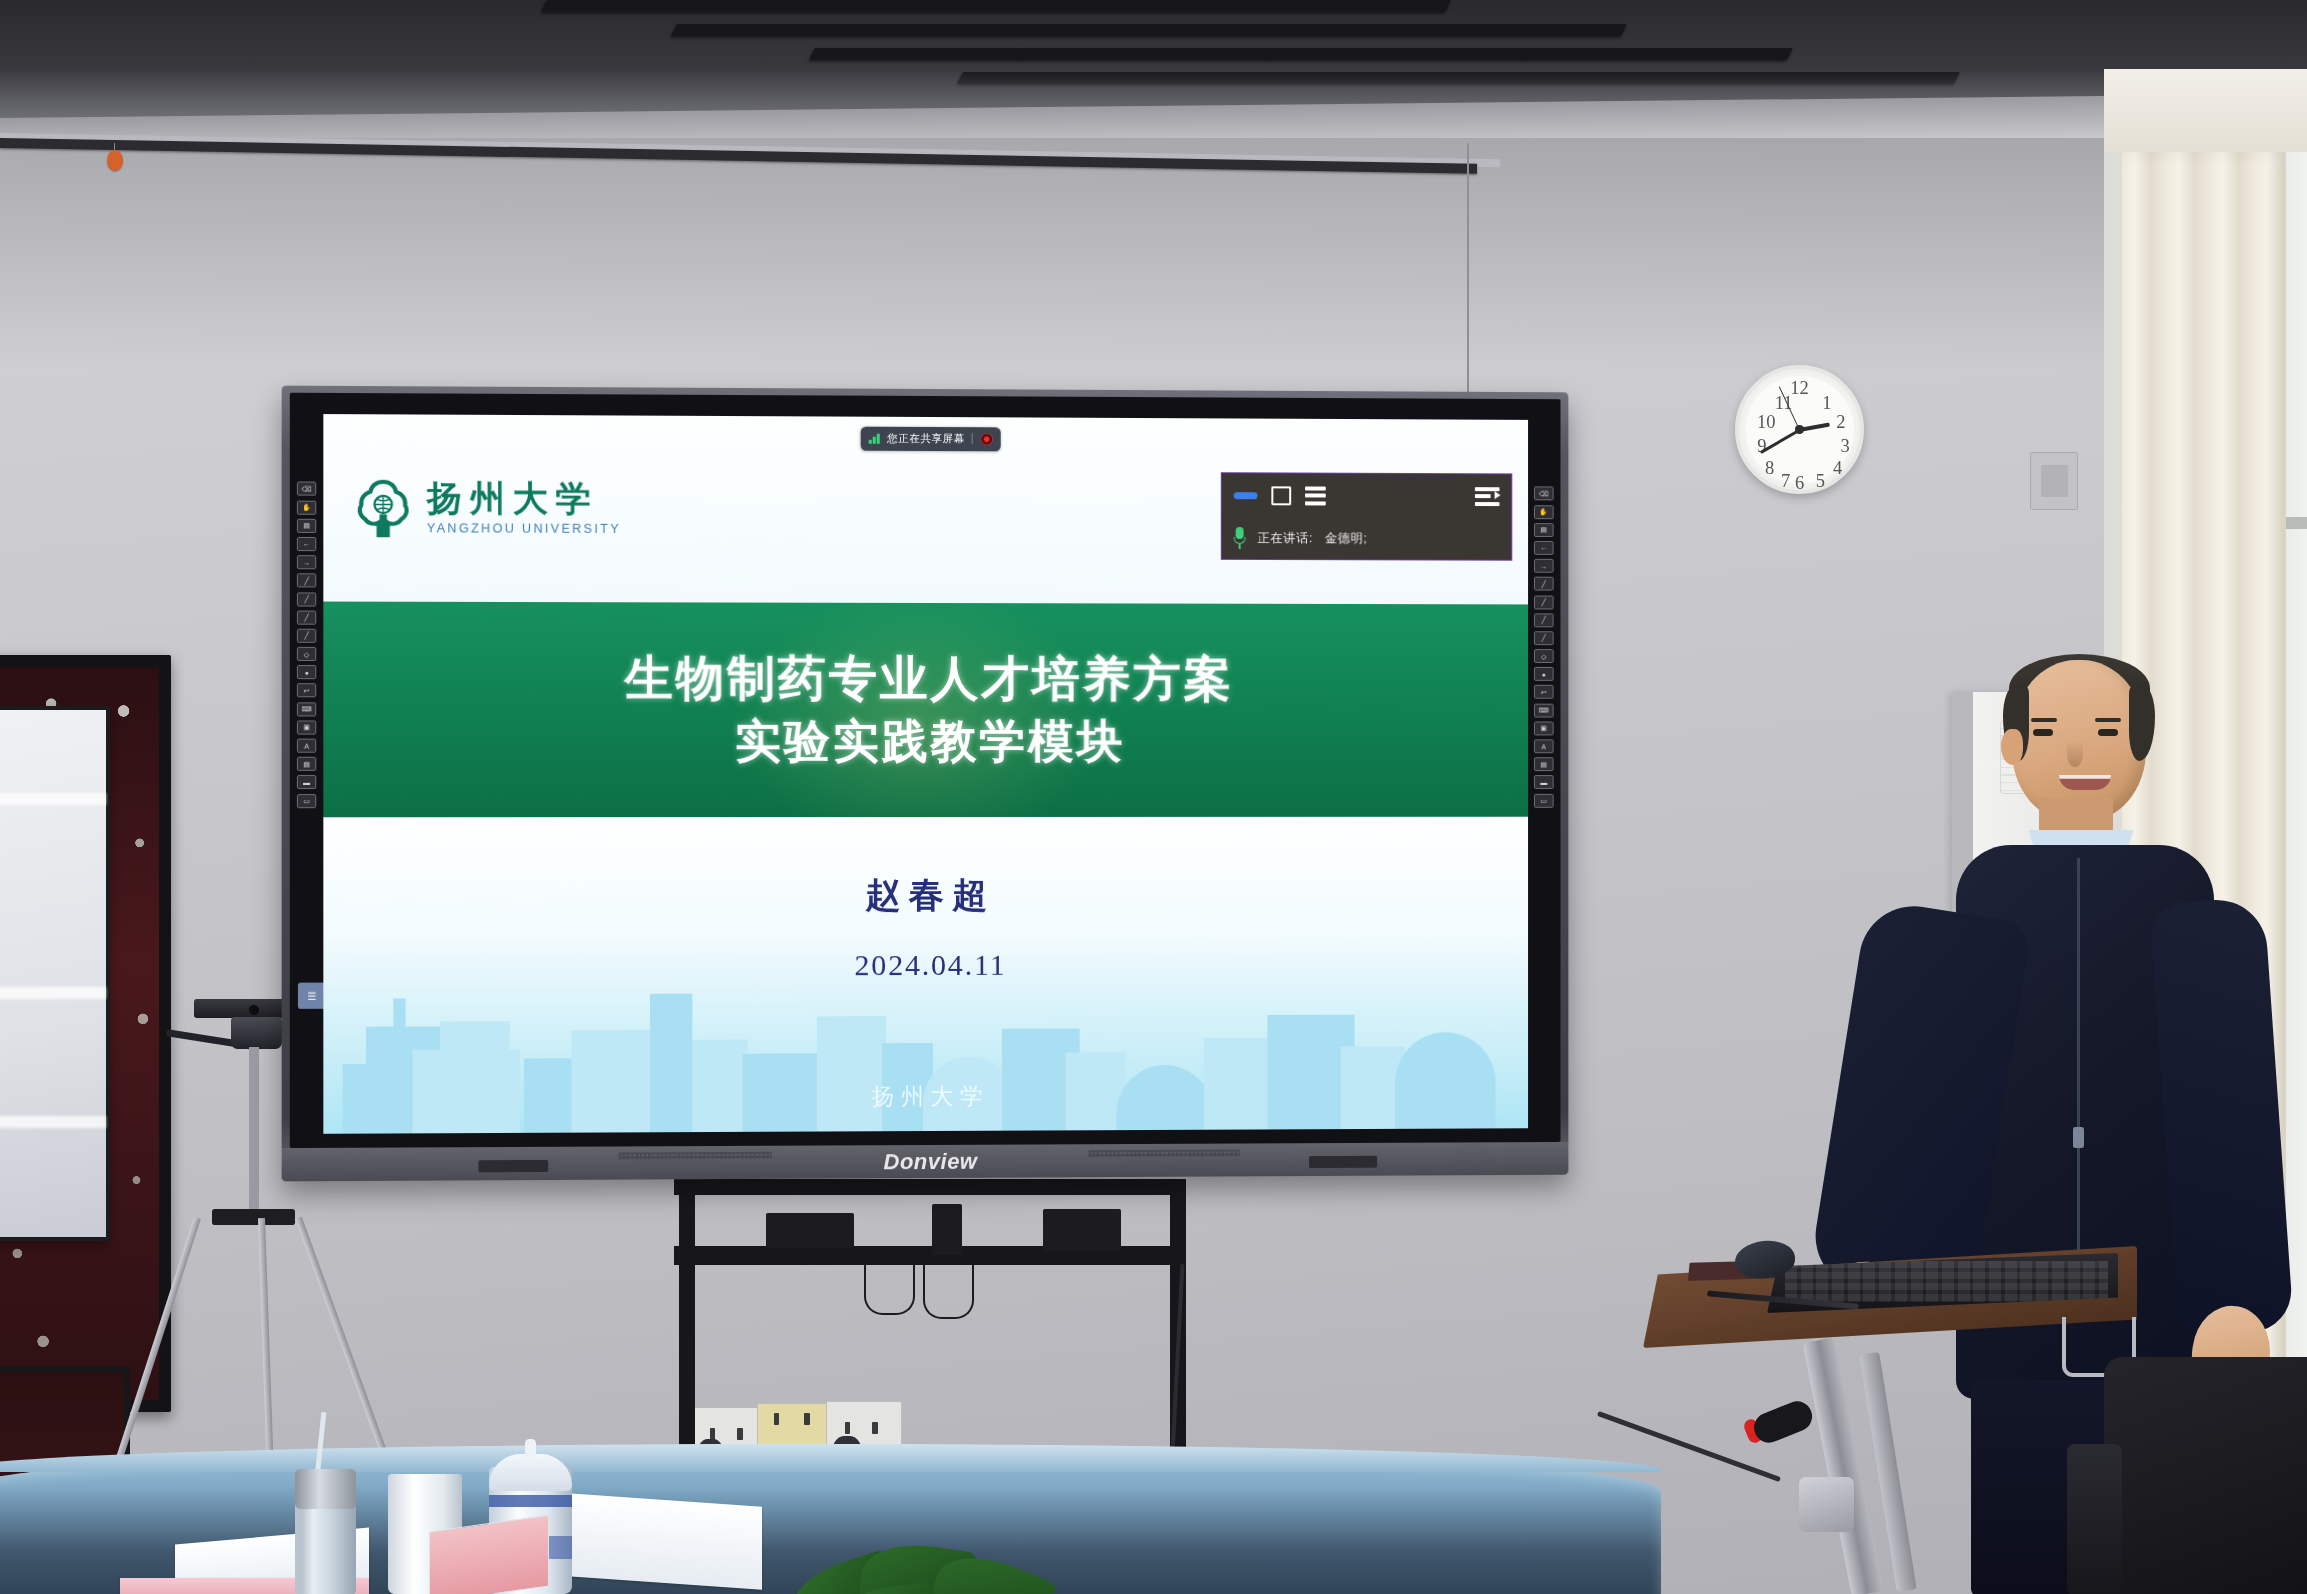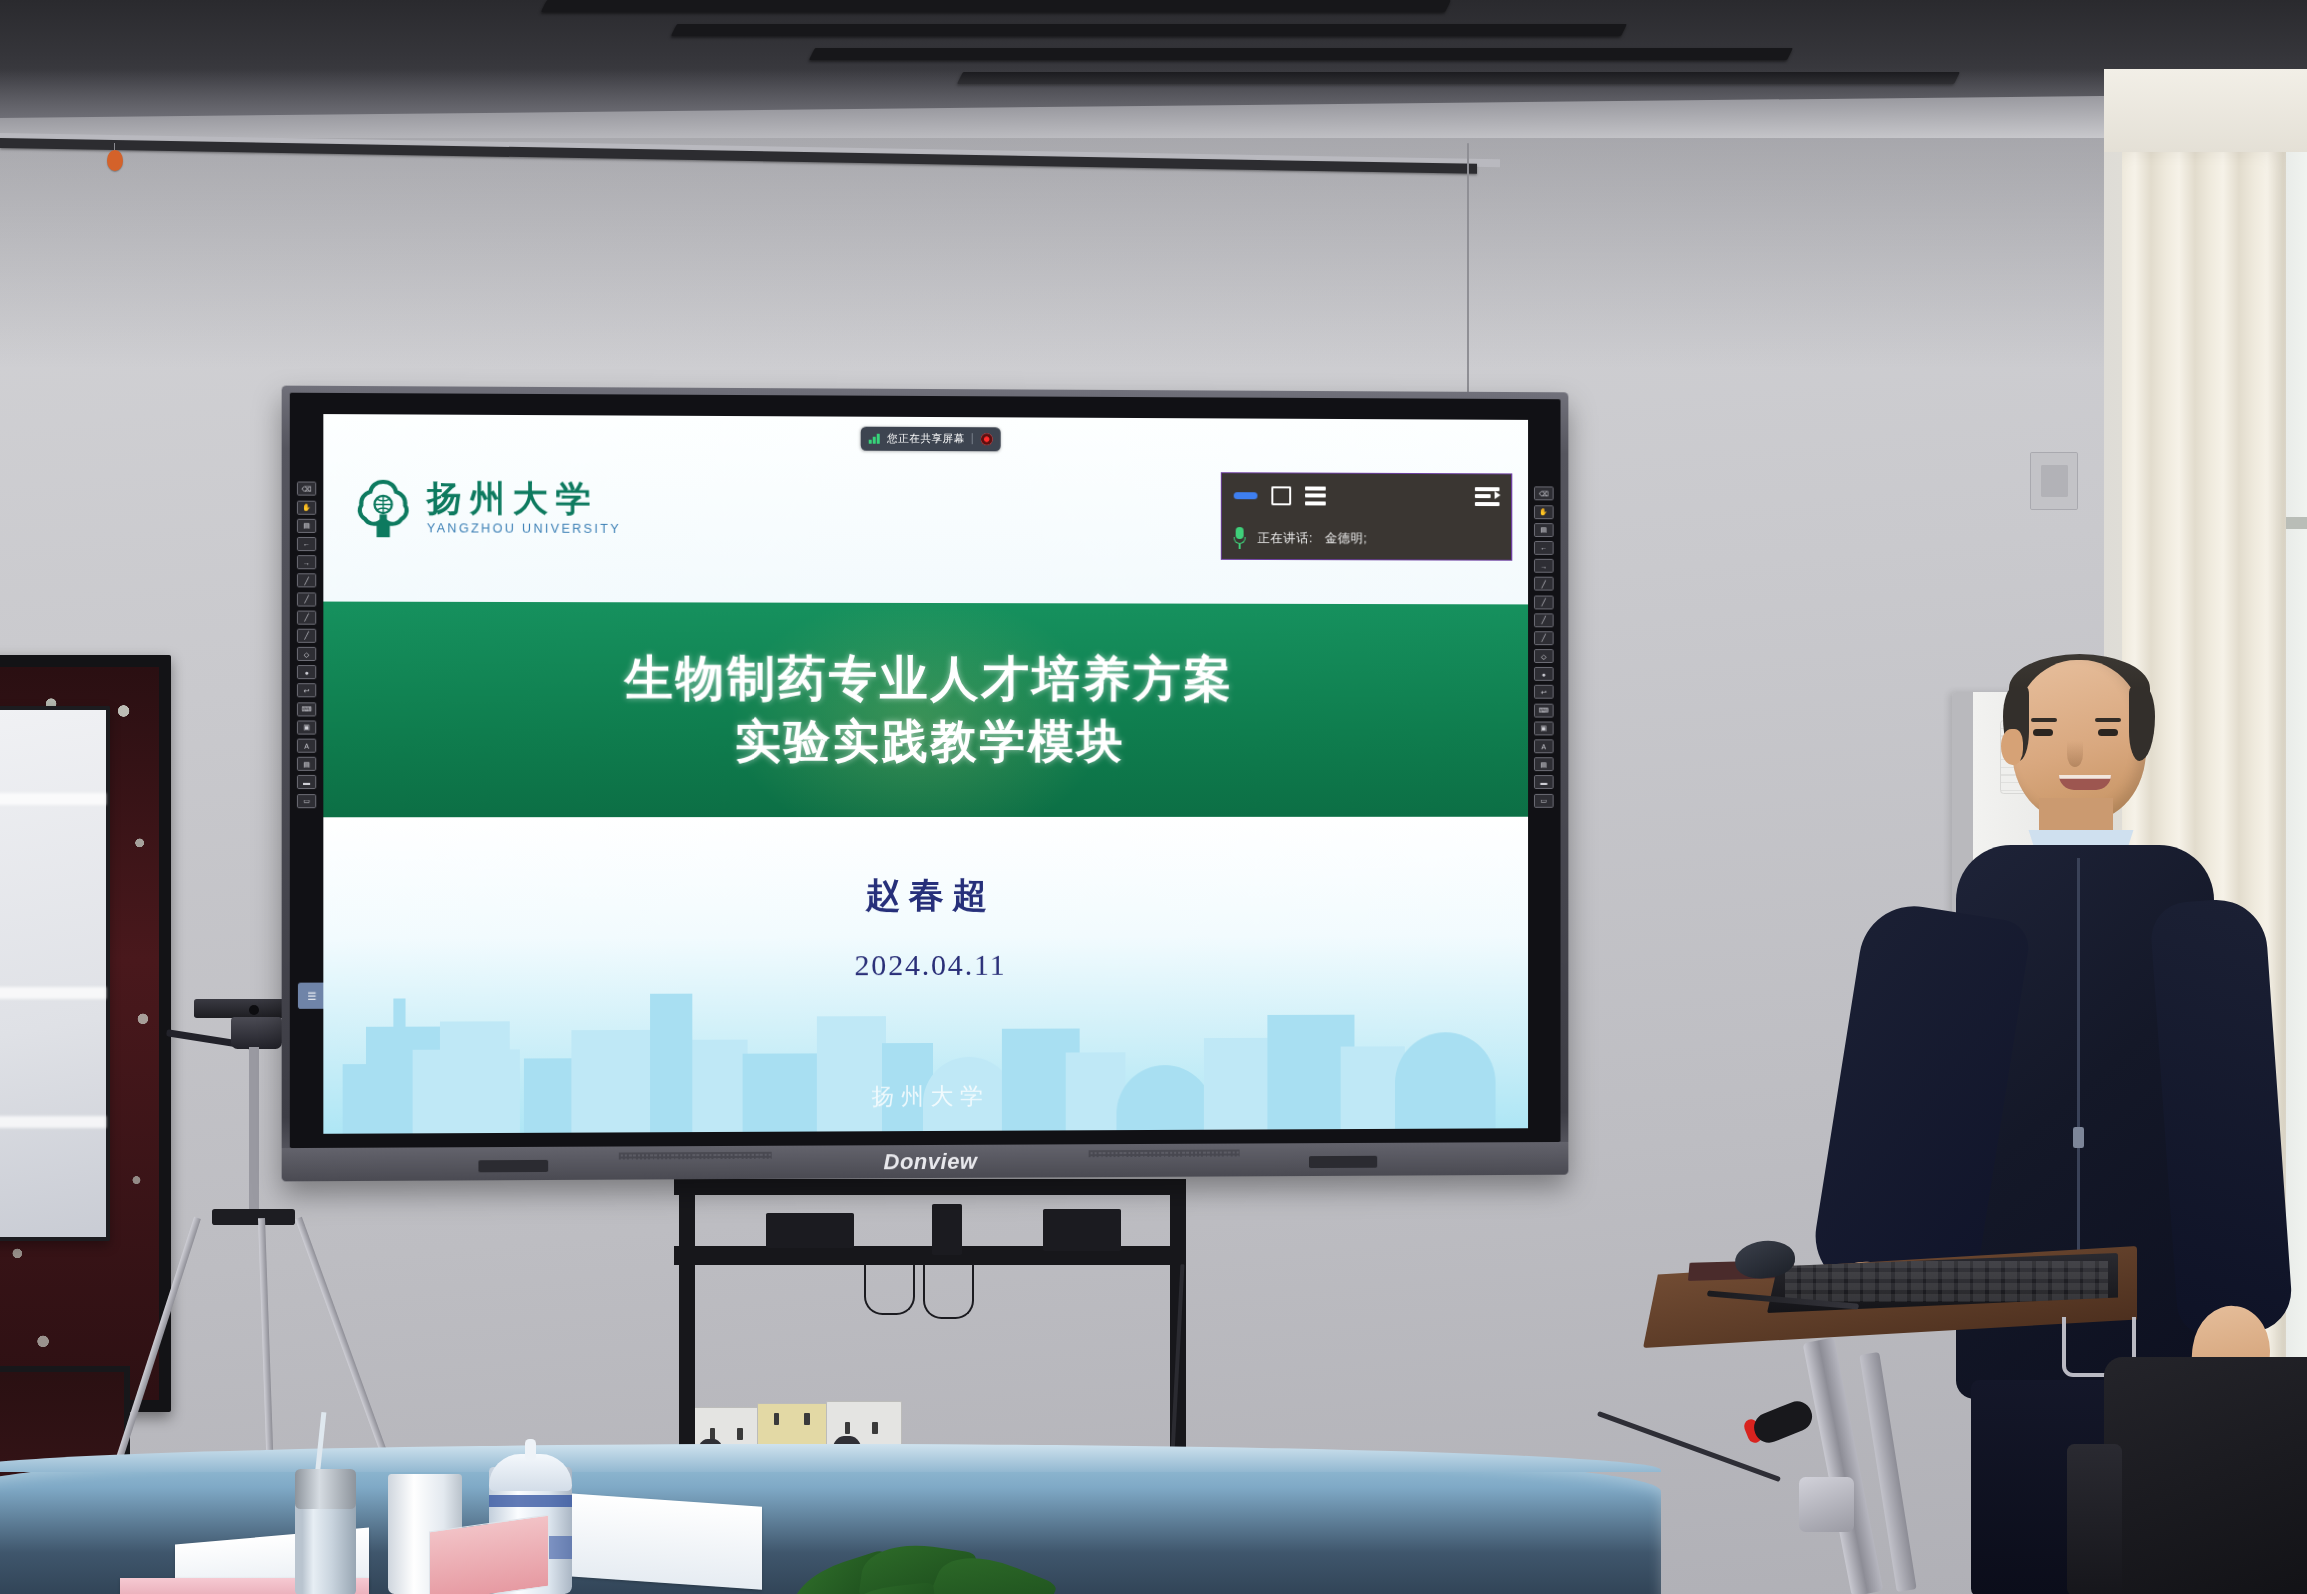--- a/index.html
+++ b/index.html
@@ -534,20 +534,41 @@
   <div class="cable-wall b"></div>
   <div class="wall-plate"></div>
 
   <div class="right-wall"></div>
   <div class="curtain"></div>
   <div class="window-frame"></div>
 
   <div class="window-hbar" style="top:517px"></div>
   <div class="window-top-beam"></div>
 
+  <div class="clock">
+    <div class="clock-face">
+
+      <div class="clk-num" style="left:calc(50% - 10px); top:2.8px;">12</div>
+      <div class="clk-num" style="left:66%; top:16%;">1</div>
+      <div class="clk-num" style="left:79%; top:34%;">2</div>
+      <div class="clk-num" style="left:83%; top:56%;">3</div>
+      <div class="clk-num" style="left:76%; top:76%;">4</div>
+      <div class="clk-num" style="left:60%; top:88%;">5</div>
+      <div class="clk-num" style="left:calc(50% - 10px); top:90%;">6</div>
+      <div class="clk-num" style="left:28%; top:88%;">7</div>
+      <div class="clk-num" style="left:13%; top:76%;">8</div>
+      <div class="clk-num" style="left:6%;  top:56%;">9</div>
+      <div class="clk-num" style="left:10%; top:34%;">10</div>
+      <div class="clk-num" style="left:26%; top:16%;">11</div>
+      <div class="hand hour"></div>
+      <div class="hand min"></div>
+      <div class="hand sec"></div>
+      <div class="clk-pin"></div>
+    </div>
+  </div>
 
   <div class="ac-unit">
     <div class="ac-grille"></div>
     <div class="ac-logo">长虹</div>
   </div>
 
   <div class="mop-screen">
     <div class="mop-inlay"></div>
   </div>
   <div class="whiteboard">

